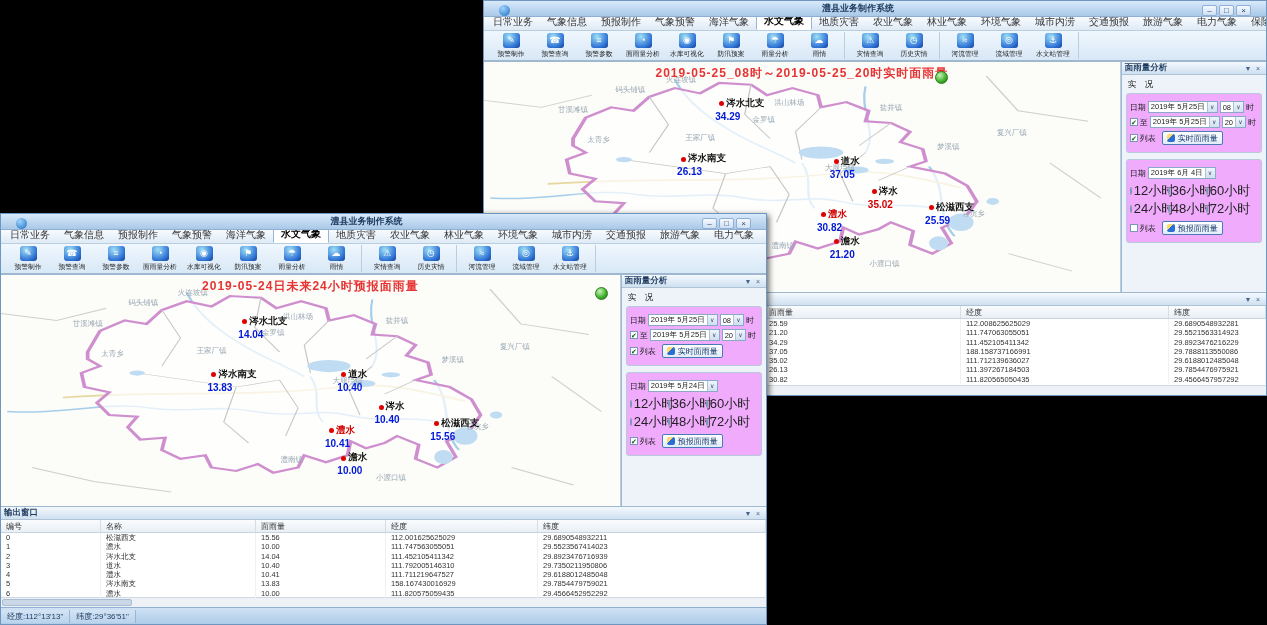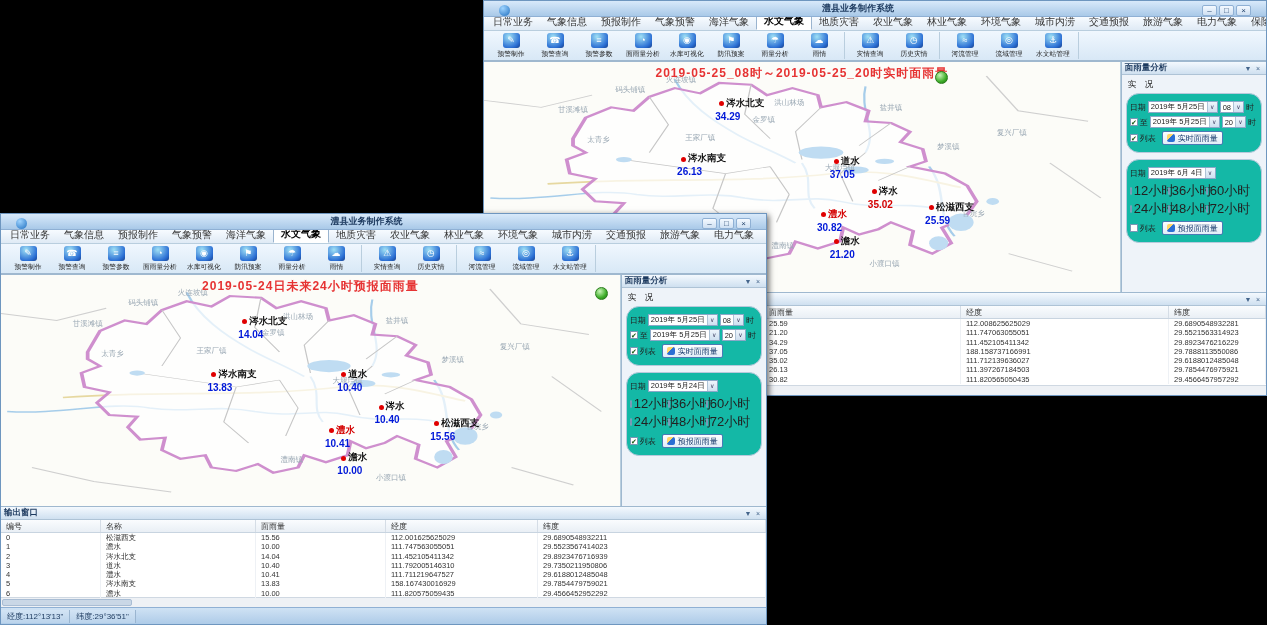--- a/index.html
+++ b/index.html
@@ -40,21 +40,21 @@
   .red-name .sname{color:#d40000;}
   .red-value .sval{color:#d40000;}
 
   
   .rpanel{flex:0 0 132px;display:flex;flex-direction:column;background:#eef3f9;border-left:1px solid #9fb8cf;}
   .dockhead{height:13px;flex:0 0 13px;display:flex;align-items:center;background:linear-gradient(#f4f9fe,#cfe0f0);border-bottom:1px solid #aec3d6;padding:0 3px;}
   .dockhead .dtitle{flex:1;font-size:8.5px;font-weight:bold;color:#1d3a5f;white-space:nowrap;}
   .dicon{font-size:7px;color:#44658c;width:10px;text-align:center;}
   .pcontent{flex:1;padding:3px 4px;overflow:hidden;}
   .plabel{font-size:8.5px;color:#222;margin:1px 0 2px 2px;letter-spacing:3px;}
-  .group{border:1px solid #b8c9dc;border-radius:13px;background:#14b8a6;padding:4px 3px;margin-bottom:6px;}
+  .group{border:1px solid #b8c9dc;border-radius:3px;background:#f0abfc;padding:4px 3px;margin-bottom:6px;}
   .prow{display:flex;align-items:center;margin:3px 0;white-space:nowrap;}
   .ptext{font-size:8px;color:#222;margin-right:2px;}
   .combo{display:inline-flex;align-items:center;background:#fff;border:1px solid #8aa8c8;height:12px;font-size:7.5px;color:#222;padding-left:2px;margin-right:2px;}
   .combo .arrow{width:10px;height:10px;margin-left:2px;background:linear-gradient(#eef5fc,#cfe0f0);border-left:1px solid #aec3d6;font-size:6px;line-height:10px;text-align:center;color:#446;}
   .cb{width:8px;height:8px;border:1px solid #7a96b5;background:#fff;display:inline-block;margin-right:2px;font-size:7px;line-height:8px;text-align:center;color:#1a5c1a;}
   .cb.checked::after{content:"✔";}
   .radio{width:8px;height:8px;border:1px solid #7a96b5;border-radius:50%;background:#fff;display:inline-block;margin-right:2px;position:relative;}
   .duration{display:inline-flex;align-items:center;width:38px;font-size:13px;color:#222;}
   .duration.selected .radio::after{content:"";position:absolute;inset:1.5px;border-radius:50%;background:#222;}
   .pbutton{display:inline-flex;align-items:center;border:1px solid #4a7ab5;background:linear-gradient(#fdfeff,#e2edf8);border-radius:2px;height:14px;padding:0 4px;font-size:8px;color:#1a3c6e;margin-left:4px;}

